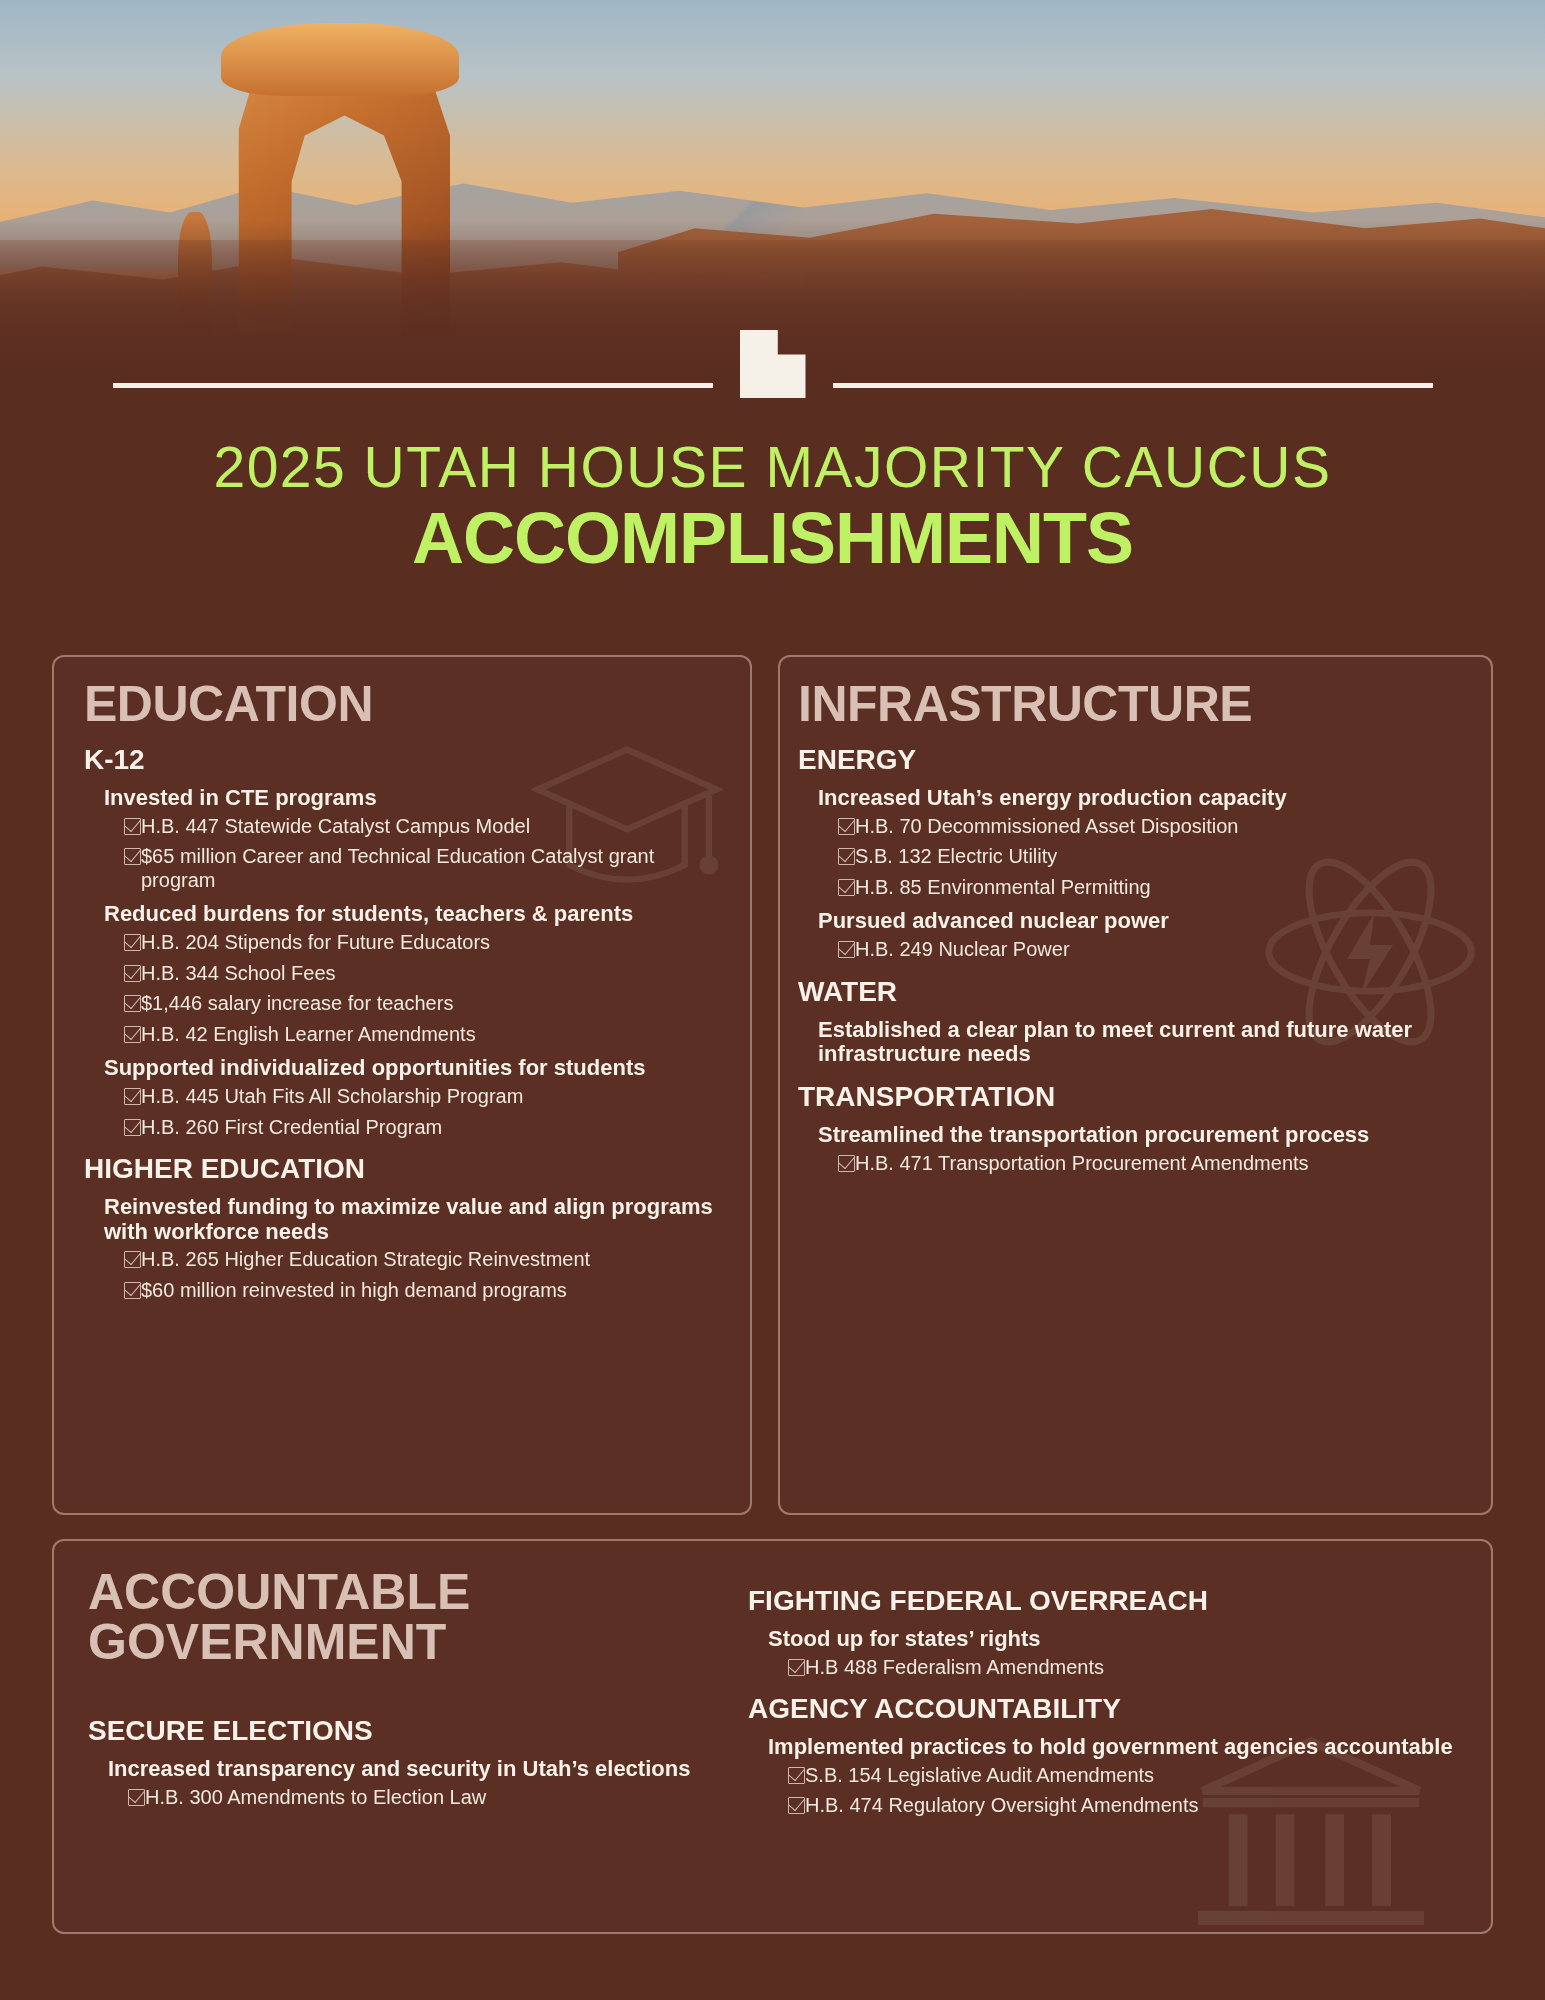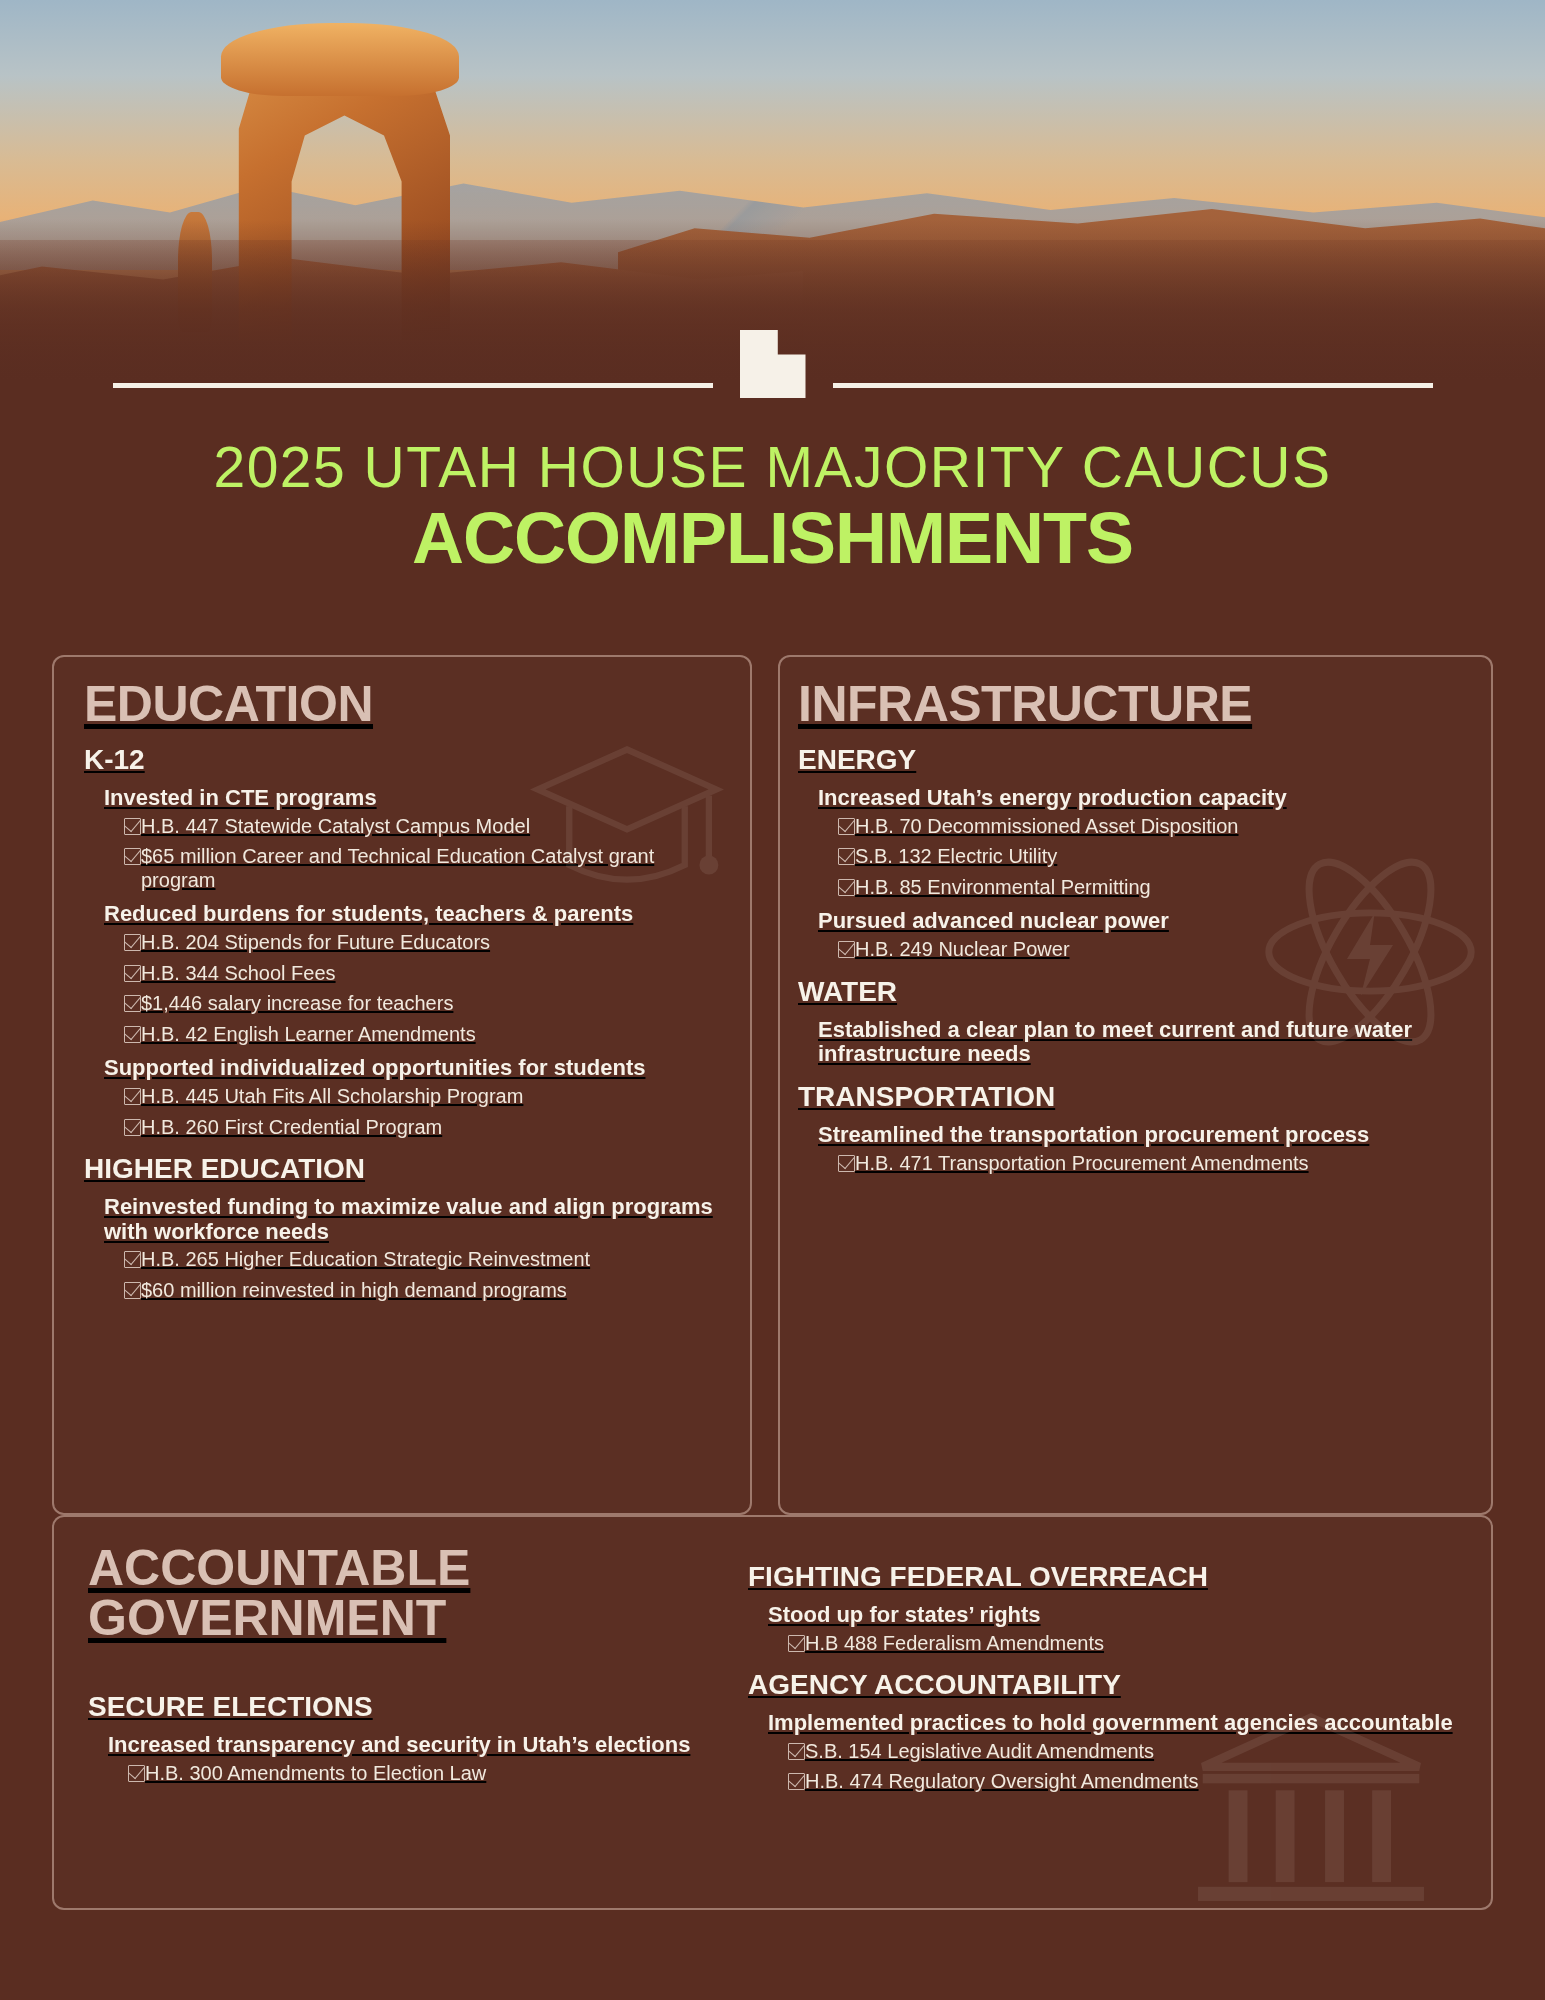--- a/index.html
+++ b/index.html
@@ -136,25 +136,25 @@
     left: 52px; top: 655px;
     width: 1441px;
   }
   .row-top { display: flex; gap: 26px; }
   .panel {
     position: relative;
     border: 2px solid rgba(214,183,170,.55);
     border-radius: 12px;
     overflow: hidden;
     background: rgba(255,255,255,0.012);
-    text-decoration: underline;
   }
   .panel-edu { width: 700px; min-height: 860px; padding: 22px 26px 26px 30px; }
   .panel-infra { width: 715px; min-height: 860px; padding: 22px 30px 26px 18px; }
   .panel-gov {
+    margin-top: 24px;
     width: 1441px; min-height: 395px;
     padding: 26px 34px 20px 34px;
   }
   .panel-title {
     font-size: 50px;
     font-weight: 700;
     color: #d9c0b4;
     letter-spacing: -0.5px;
     line-height: 1.02;
     margin-bottom: 12px;

